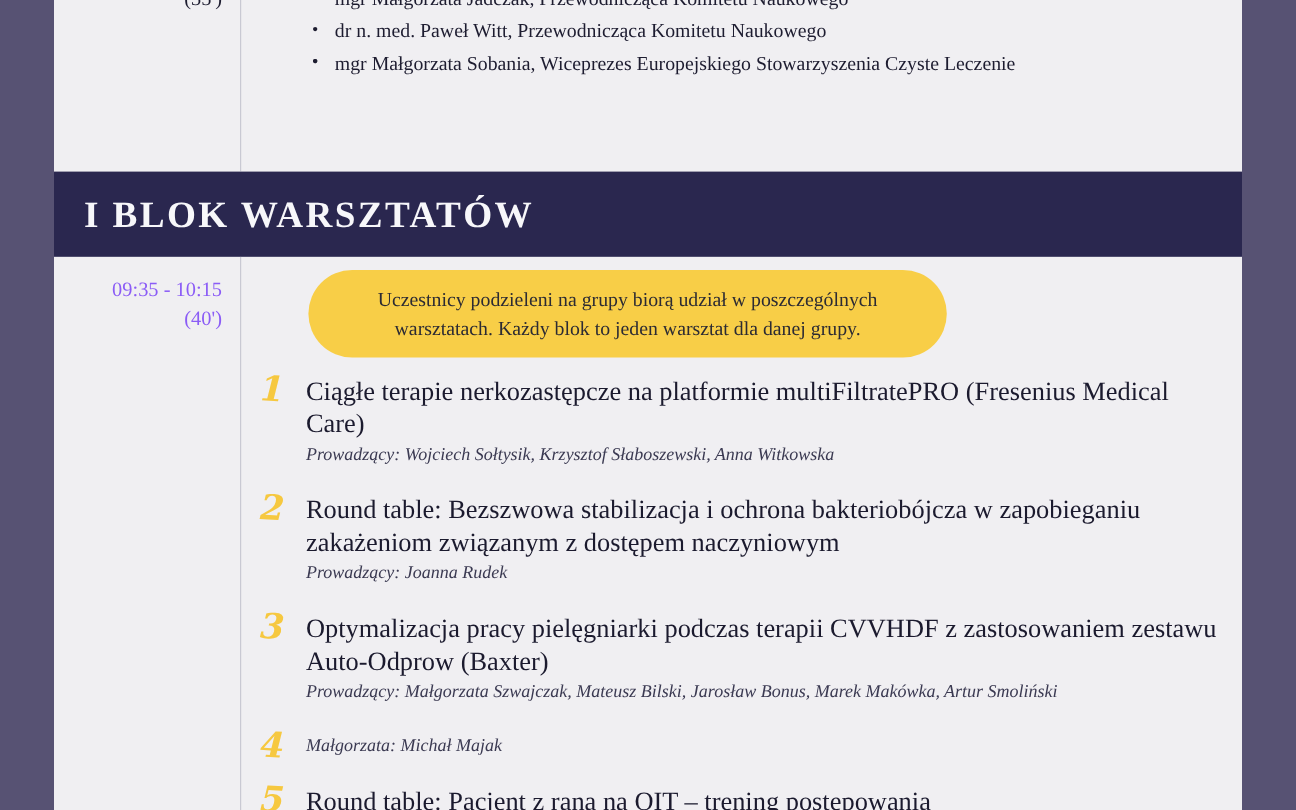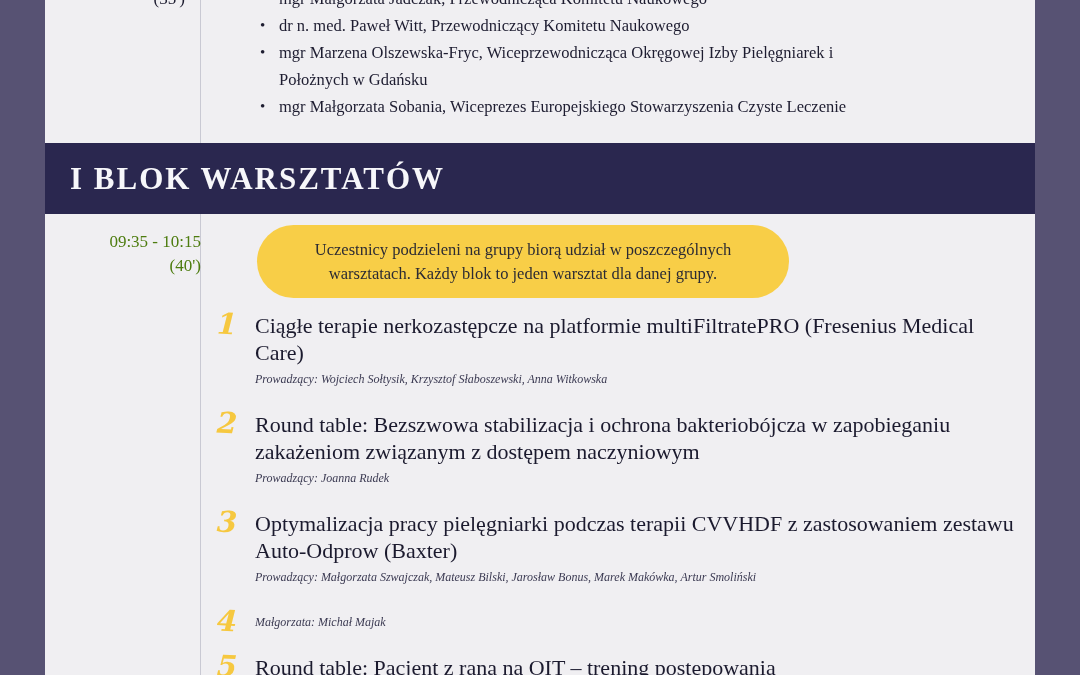--- a/index.html
+++ b/index.html
@@ -88,26 +88,26 @@
 
   
   .block {
     position: relative;
     height: 461px;
     overflow: hidden;
   }
   .time-slot {
     position: absolute;
     top: 16px;
-    left: 16px;
+    left: 0;
     width: 140px;
     text-align: right;
     font-size: 17px;
     line-height: 24px;
-    color: #4d7c0f;
+    color: #8b5cf6;
   }
   .main2 {
     position: absolute;
     left: 156px;
     top: 0;
     width: 834px;
   }
   .bubble {
     margin: 11px 0 0 56px;
     width: 532px;
@@ -151,21 +151,21 @@
   .w-title {
     margin: 0;
     font-size: 22px;
     font-weight: normal;
     line-height: 27px;
     color: #1b1a2e;
     max-width: 766px;
   }
   .w-leaders {
     margin: 0;
-    font-size: 12px;
+    font-size: 15px;
     font-style: italic;
     line-height: 26px;
     color: #3b3a52;
     max-width: 766px;
   }
 </style>
 </head>
 <body>
 
 <div class="canvas">
@@ -174,25 +174,24 @@
     <section class="opening">
       <div class="opening-duration">(35')</div>
       <div class="vline"></div>
       <ul class="committee">
         <li>
           <span class="bullet">•</span>
           <span>mgr Małgorzata Jadczak, Przewodnicząca Komitetu Naukowego</span>
         </li>
         <li>
           <span class="bullet">•</span>
-          <span>dr n. med. Paweł Witt, Przewodniczący Komitetu Naukowego</span>
-        </li>
-        <li>
-          <span class="bullet">•</span>
-          <span>mgr Marzena Olszewska-Fryc, Wiceprzewodnicząca Okręgowej Izby Pielęgniarek i Położnych w Gdańsku</span>
+          <span>dr n. med. Paweł Witt, Przewodnicząca Komitetu Naukowego</span>
+        </li>
+        <li>
+          <span class="bullet">•</span>
         </li>
         <li>
           <span class="bullet">•</span>
           <span>mgr Małgorzata Sobania, Wiceprezes Europejskiego Stowarzyszenia Czyste Leczenie</span>
         </li>
       </ul>
     </section>
 
     <header class="band">
       <h1 class="band-title">I BLOK WARSZTATÓW</h1>

